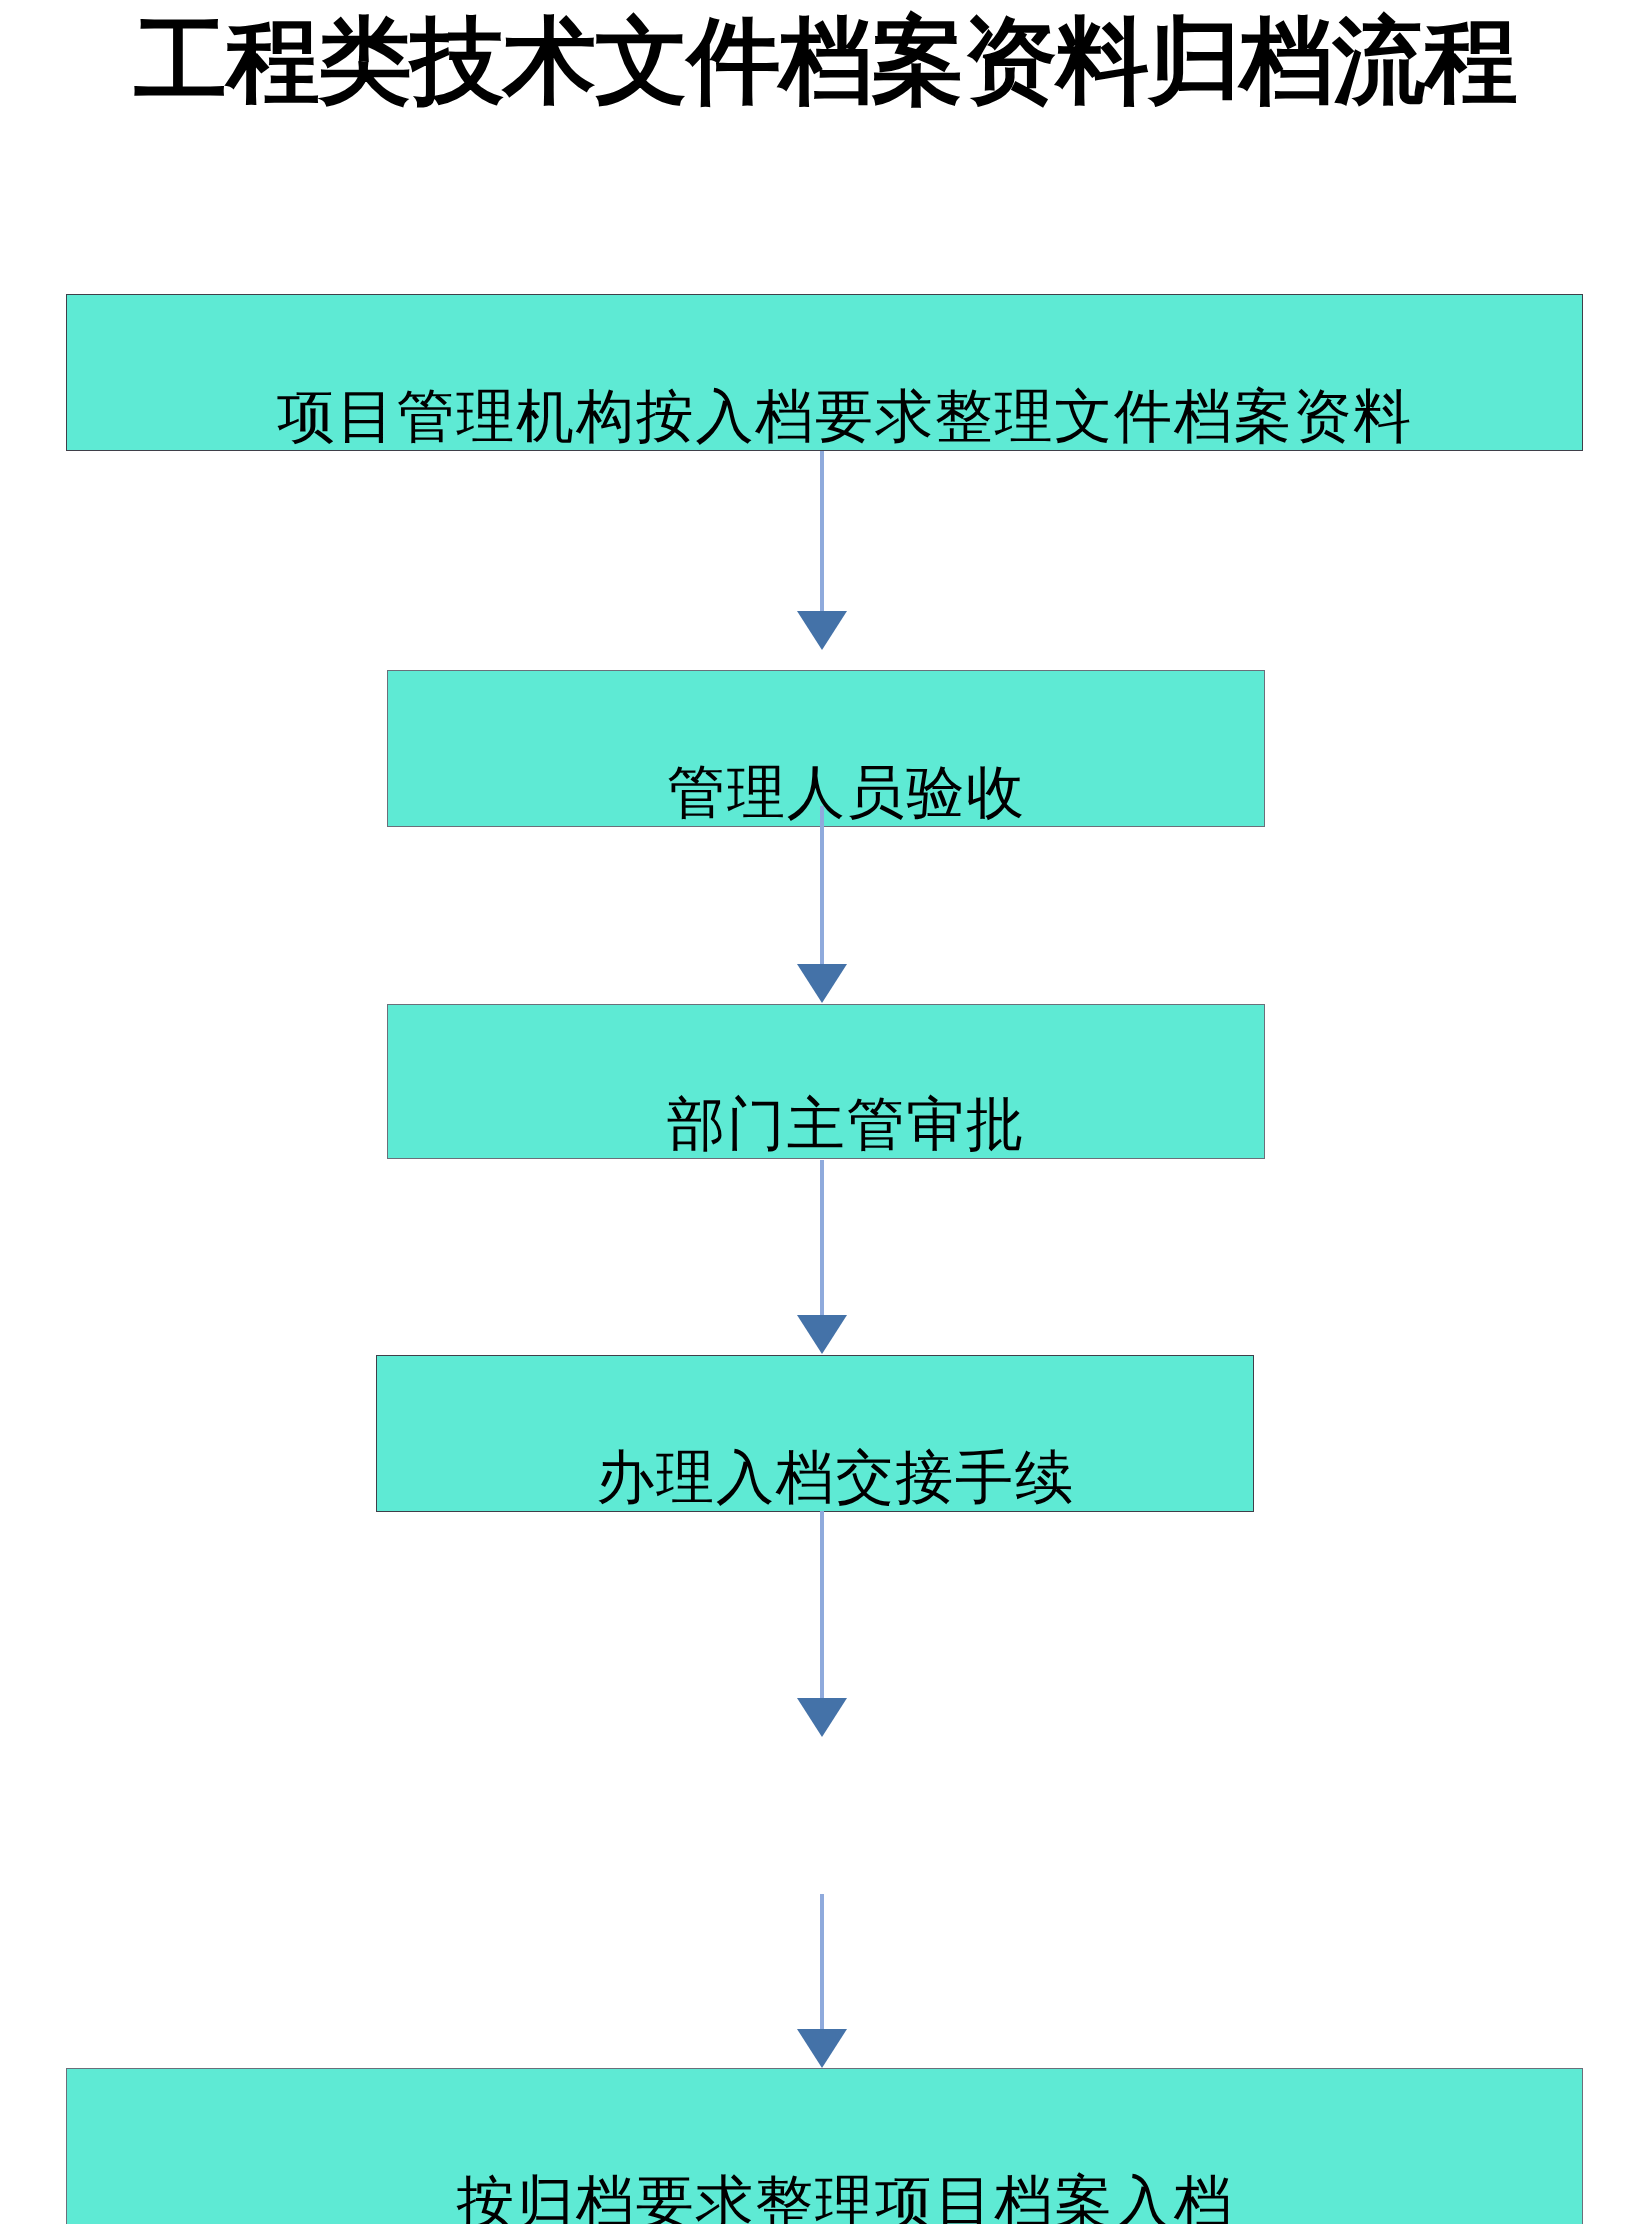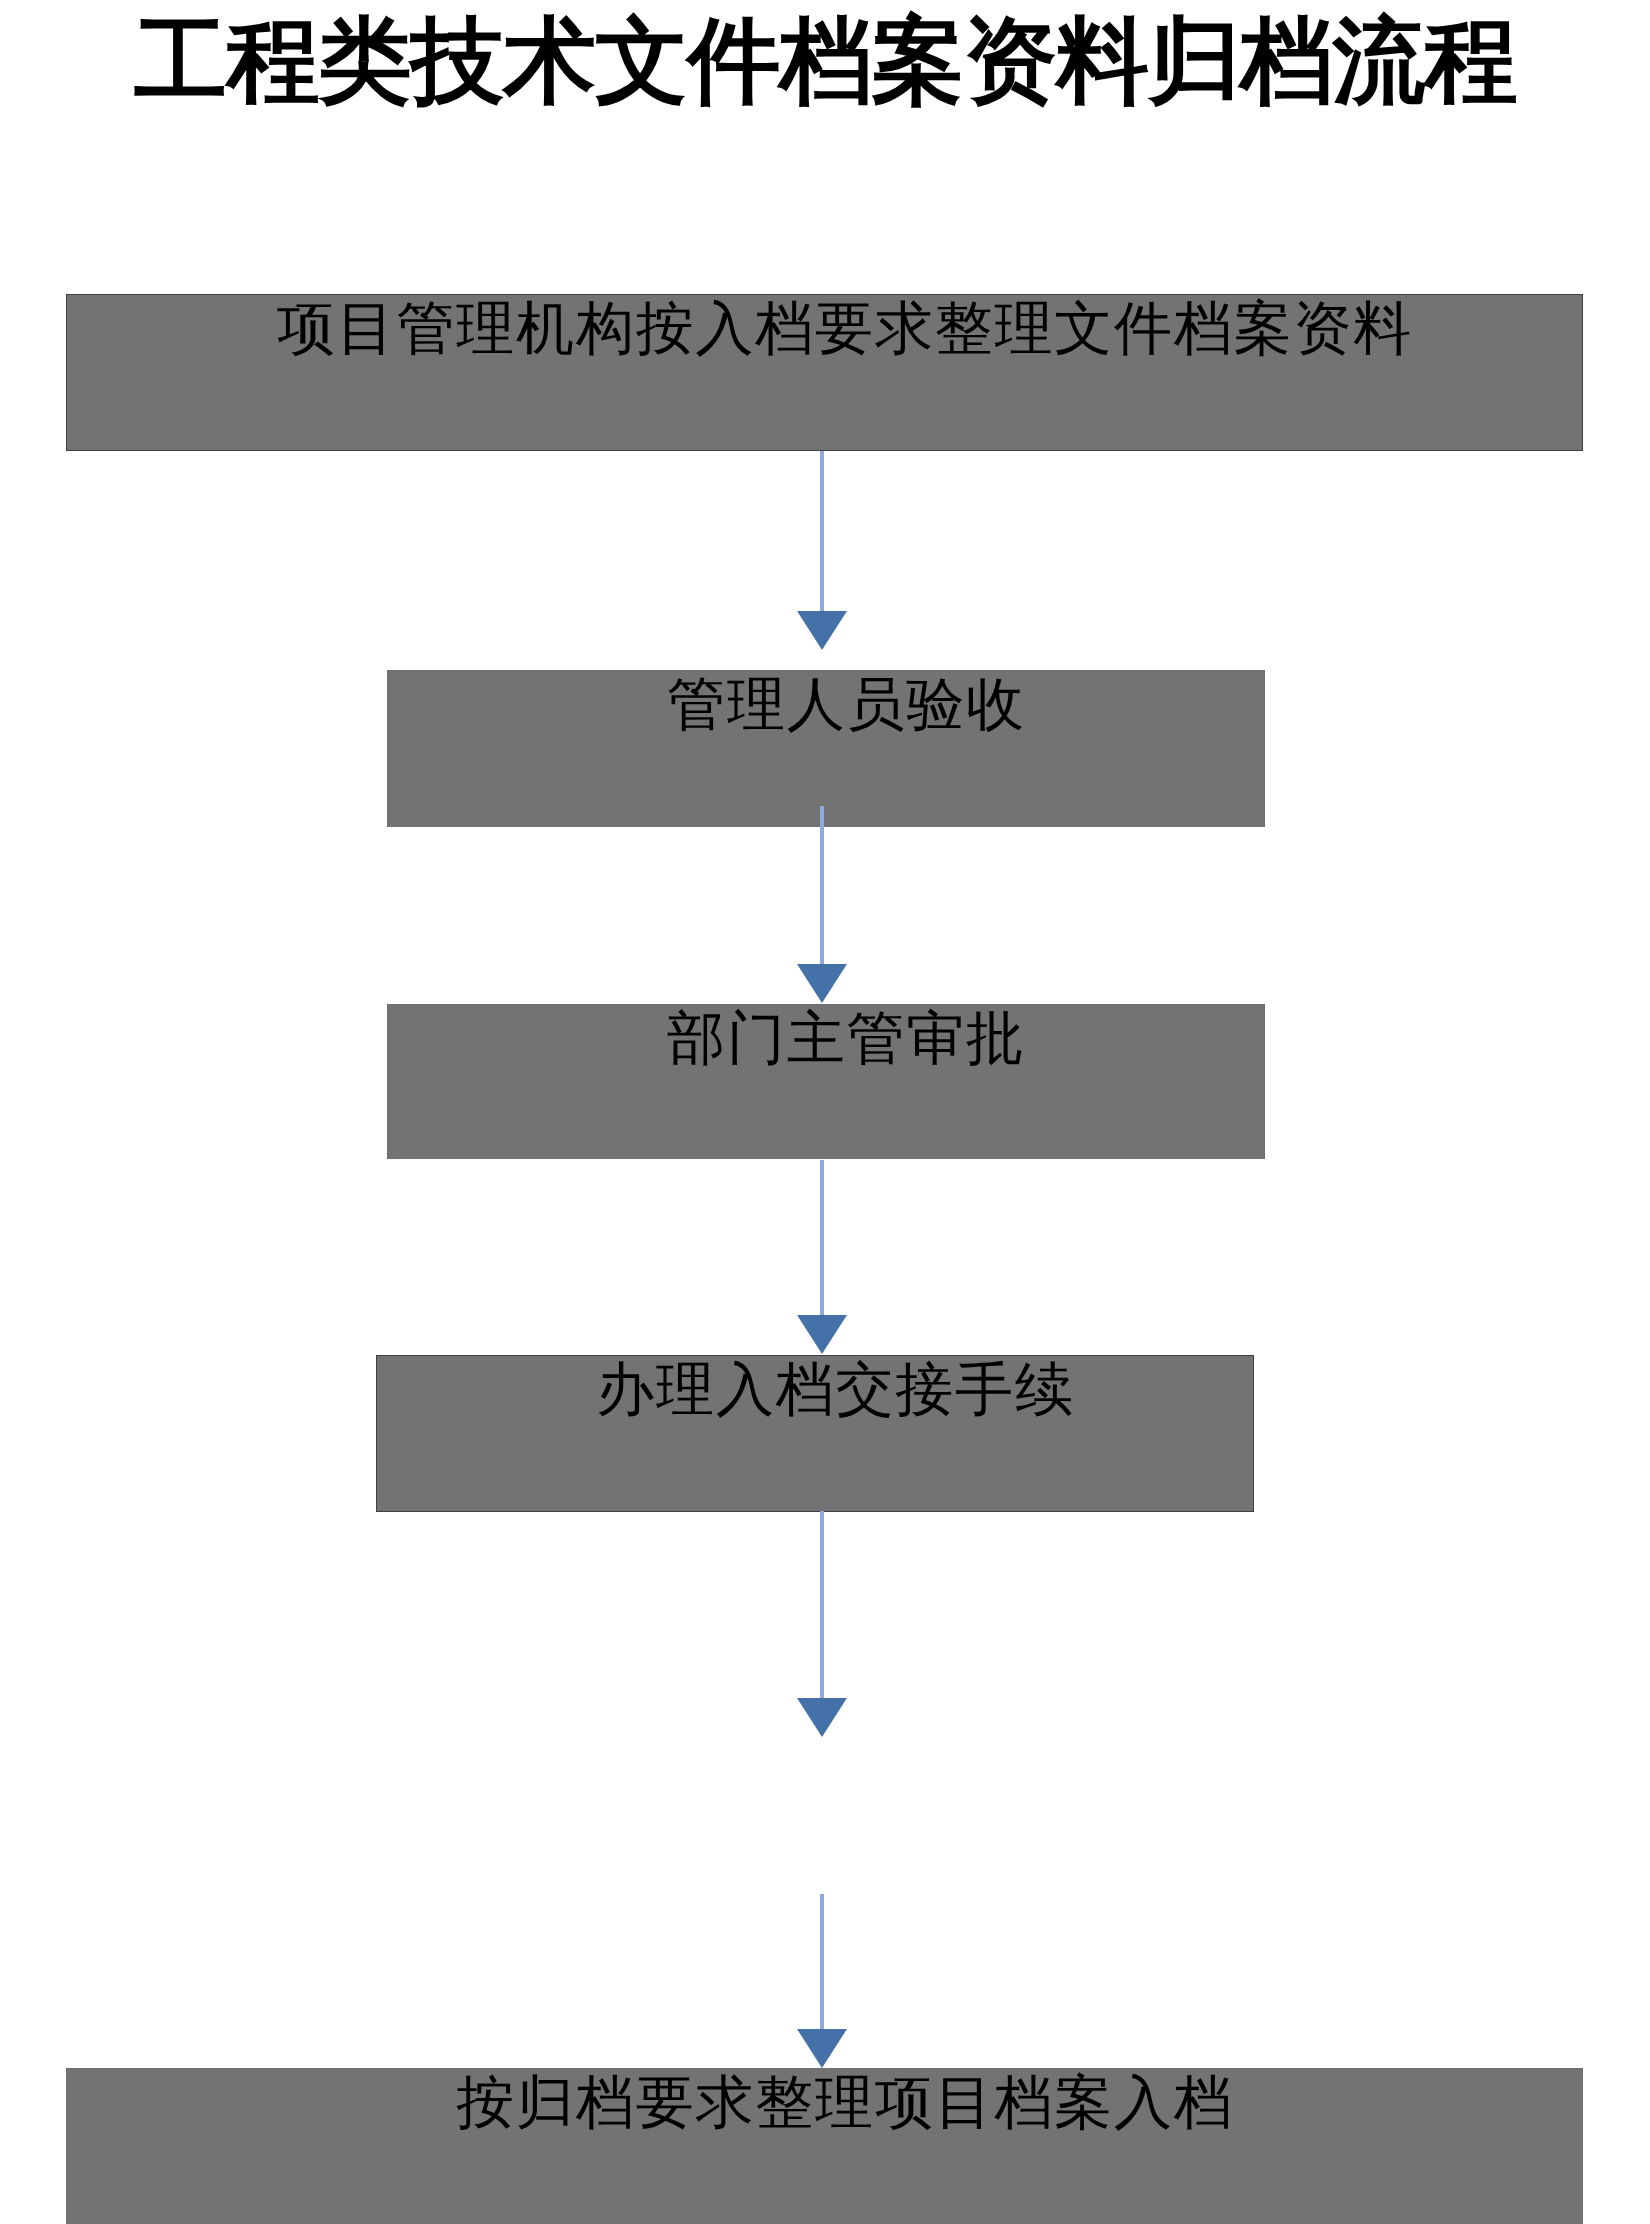--- a/index.html
+++ b/index.html
@@ -38,24 +38,24 @@
     letter-spacing: -0.9px;
     color: #000000;
     white-space: nowrap;
     transform: scaleX(0.99);
     transform-origin: center top;
   }
 
   .proc-box {
     position: absolute;
     box-sizing: border-box;
-    background: #737373;
+    background: #5eead4;
     border: 1.8px solid #3f3f49;
     display: flex;
-    align-items: flex-start;
+    align-items: flex-end;
     justify-content: center;
     padding-left: 41px;
   }
 
   .proc-box.soft-border {
     border-color: #6b6f7a;
   }
 
   .proc-label {
     font-family: "DejaVu Serif", "Liberation Serif", serif;

